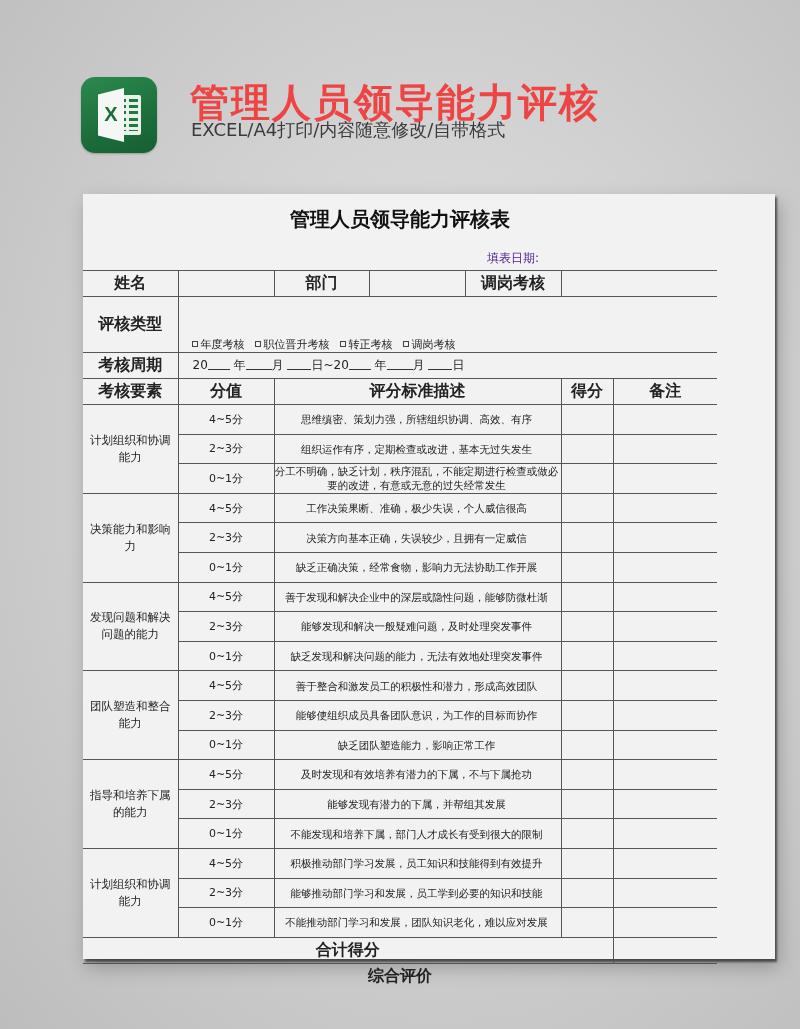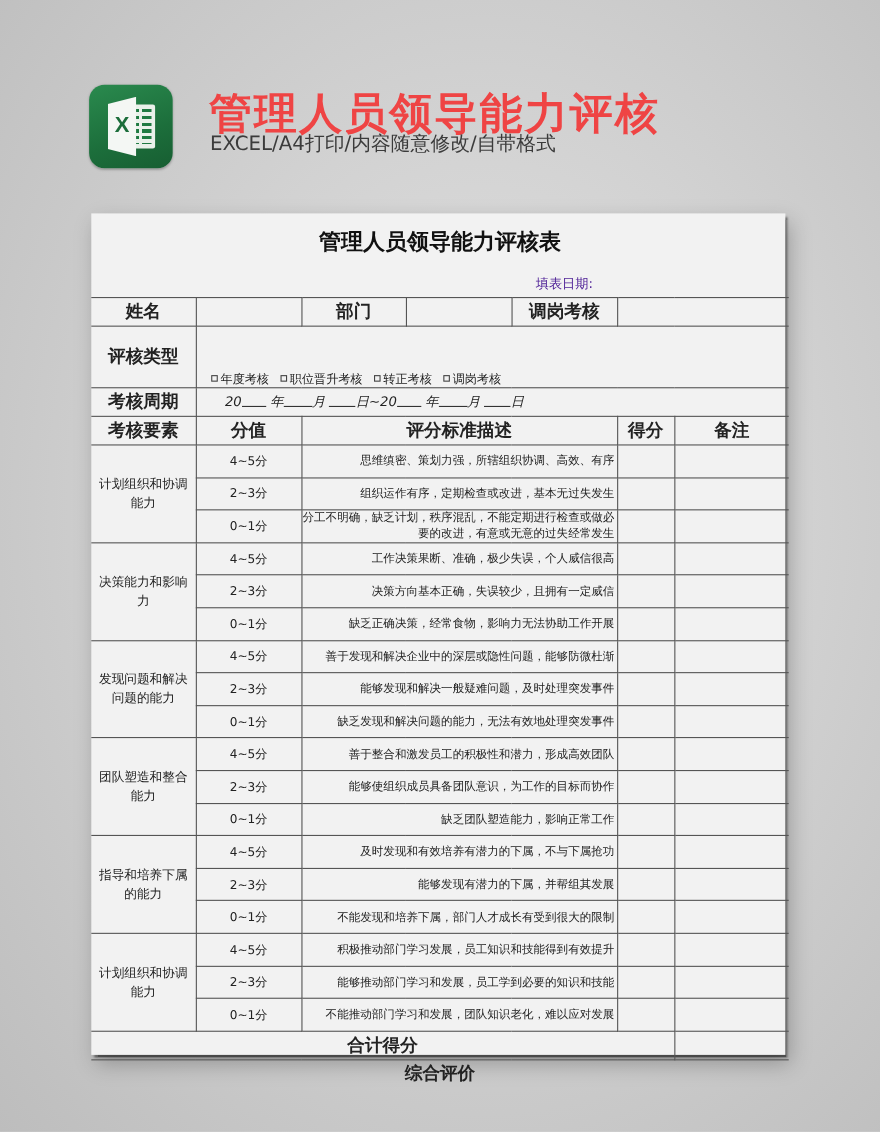--- a/index.html
+++ b/index.html
@@ -40,21 +40,21 @@
     position: absolute; left: 190px; top: 76px;
     font-size: 39px; font-weight: bold; color: #ef4444; letter-spacing: 2px;
     white-space: nowrap;
   }
   .hero-sub {
     position: absolute; left: 191px; top: 118px;
     font-size: 18px; color: #3b3b3b; white-space: nowrap;
   }
 
   .sheet {
-    position: absolute; left: 83px; top: 194px; width: 631px; height: 765px;
+    position: absolute; left: 83px; top: 194px; width: 692px; height: 765px;
     background: #f2f2f2;
     box-shadow: 2px 3px 2px rgba(0,0,0,0.55), 4px 8px 18px rgba(0,0,0,0.25);
   }
   .sheet-title {
     position: absolute; left: 0; top: 12px; width: 634px; text-align: center;
     font-size: 20px; font-weight: bold; color: #111;
   }
   .fill-date {
     position: absolute; left: 404px; top: 56px; font-size: 12px; color: #4c1d95;
   }
@@ -66,21 +66,21 @@
   }
   table.form td {
     border: 1px solid #555;
     text-align: center; vertical-align: middle;
     padding: 0 2px; overflow: hidden;
   }
   table.form td.bold { font-weight: bold; font-size: 16px; }
   table.form tr.r26 td { height: 26px; }
   table.form tr.r29 td { height: 29.6px; }
   table.form td.left { text-align: left; padding-left: 3px; }
-  table.form td.desc { text-align: right; padding-left: 0; line-height: 14px; font-size: 10.5px; margin-left: 48px; }
+  table.form td.desc { text-align: center; padding-left: 0; line-height: 14px; font-size: 10.5px; margin-left: 48px; }
   table.form td.elem { font-size: 11.5px; line-height: 17px; padding: 0 6px; }
   table.form tr > td:first-child { border-left: none; }
   table.form tr > td:last-child { border-right: none; }
   .chk {
     display: inline-block; width: 6px; height: 6px; border: 1px solid #444;
     margin: 0 3px 0 10px; vertical-align: 1px;
   }
   .chk-opt { display: inline-block; margin-top: 40px; }
   .period span.blank {
     display: inline-block; border-bottom: 1px solid #333; height: 11px; vertical-align: -1px;
@@ -122,21 +122,21 @@
         <td colspan="2"></td>
       </tr>
       <tr class="r26">
         <td class="bold">评核类型</td>
         <td colspan="6" class="left">
           <span class="chk-opt"><span class="chk"></span><span>年度考核</span></span><span class="chk-opt"><span class="chk"></span><span>职位晋升考核</span></span><span class="chk-opt"><span class="chk"></span><span>转正考核</span></span><span class="chk-opt"><span class="chk"></span><span>调岗考核</span></span>
         </td>
       </tr>
       <tr class="r26">
         <td class="bold">考核周期</td>
-        <td colspan="6" class="left period" style="padding-left:26px; font-size:12px;font-style:italic;">
+        <td colspan="6" class="left period" style="padding-left:14px; font-size:12px;">
           <span>20</span><span class="blank" style="width:22px"></span>
           <span>年</span><span class="blank" style="width:26px"></span><span>月</span>
           <span class="blank" style="width:24px"></span><span>日~20</span><span class="blank" style="width:22px"></span>
           <span>年</span><span class="blank" style="width:26px"></span><span>月</span>
           <span class="blank" style="width:24px"></span><span>日</span>
         </td>
       </tr>
       <tr class="r26">
         <td class="bold">考核要素</td>
         <td class="bold">分值</td>

